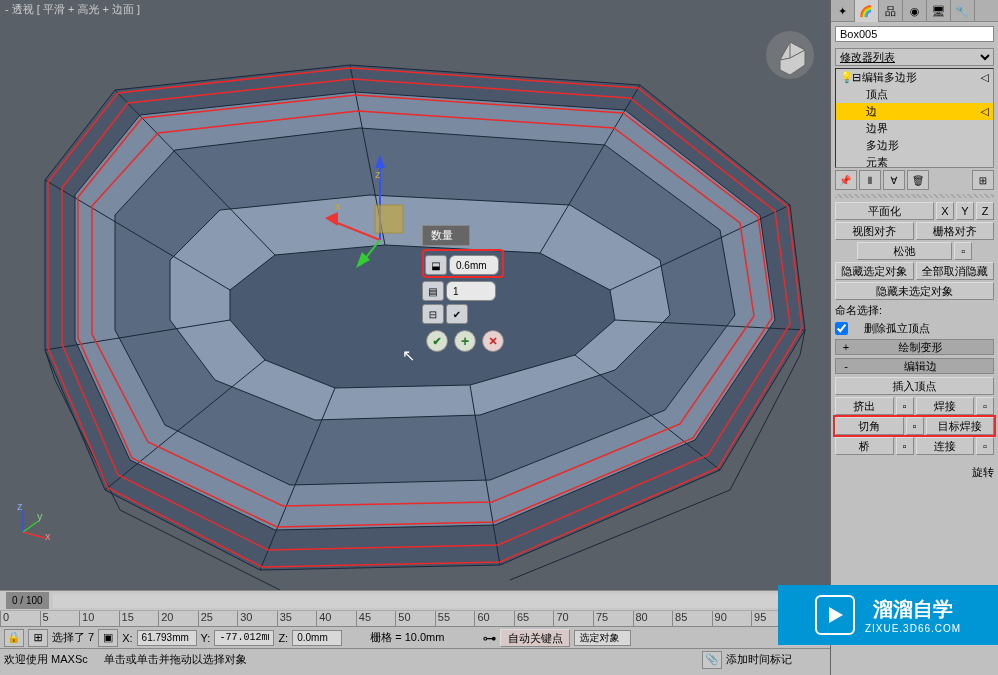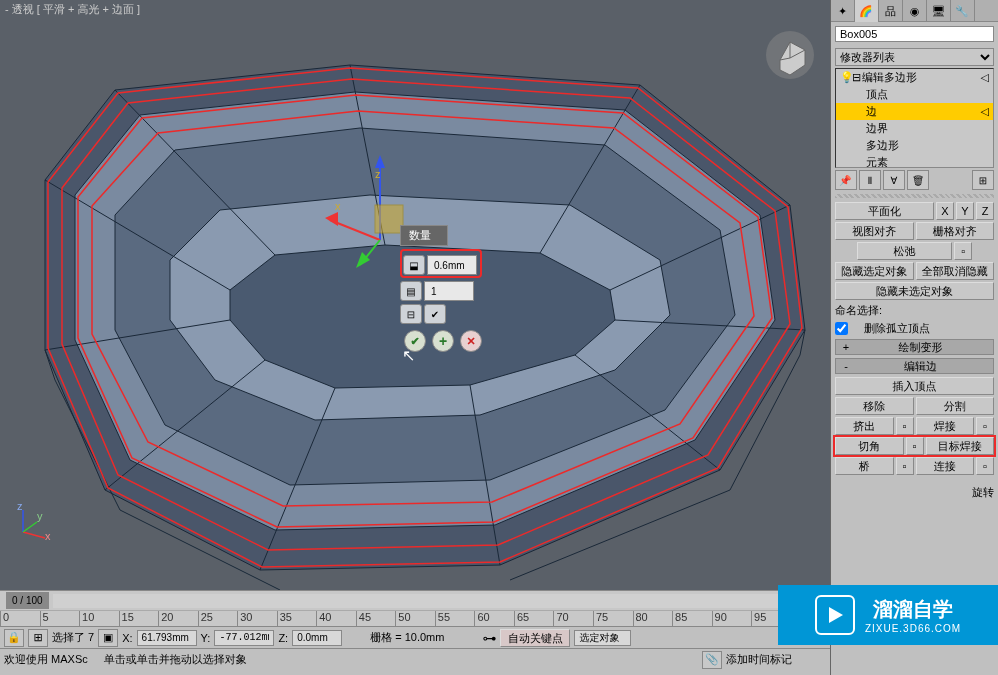--- a/index.html
+++ b/index.html
@@ -8,25 +8,25 @@
 .viewport {
   position: absolute; left: 0; top: 0; width: 830px; height: 590px;
   background: #5a6068; overflow: hidden;
 }
 .viewport-label { position: absolute; left: 5px; top: 2px; color: #ccc; font-size: 11px; }
 .viewcube { position: absolute; right: 15px; top: 30px; width: 50px; height: 50px; }
 .viewcube svg { width: 100%; height: 100%; }
 
 .gizmo { position: absolute; left: 320px; top: 150px; width: 120px; height: 120px; pointer-events: none; }
 
-.caddy { position: absolute; left: 400px; top: 225px; }
+.caddy { position: absolute; left: 422px; top: 225px; }
 .caddy-title { background: #666; color: #fff; padding: 2px 8px; font-size: 11px; border: 1px solid #888; width: 48px; }
 .caddy-row { display: flex; align-items: center; margin-top: 3px; }
 .caddy-icon { width: 22px; height: 20px; background: #cfd3d8; border: 1px solid #888; border-radius: 3px; display:flex; align-items:center; justify-content:center; font-size:10px; }
-.caddy-input { width: 50px; height: 20px; background: #e8e8e8; border: 1px solid #888; border-radius: 0; padding: 0 6px; font-size: 10px; margin-left: 2px; }
+.caddy-input { width: 50px; height: 20px; background: #e8e8e8; border: 1px solid #888; border-radius: 6px; padding: 0 6px; font-size: 10px; margin-left: 2px; }
 .caddy-highlight { border: 2px solid #ec2a2a; border-radius: 4px; padding: 1px; }
 .caddy-actions { display: flex; gap: 6px; margin-top: 6px; margin-left: 4px; }
 .caddy-btn { width: 22px; height: 22px; border-radius: 11px; display:flex; align-items:center; justify-content:center; border: 1px solid #888; font-weight:bold; }
 .caddy-ok { background: #d8e0d0; color: #2a7a2a; }
 .caddy-plus { background: #d8e0d0; color: #2a7a2a; font-size: 14px; }
 .caddy-cancel { background: #e8d0d0; color: #c22; }
 .cursor-arrow { position: absolute; left: 402px; top: 346px; font-size: 16px; color: #fff; }
 
 .axis-ind { position: absolute; left: 15px; bottom: 50px; width: 40px; height: 40px; }
 
@@ -42,21 +42,21 @@
 .st-btn { width: 20px; height: 18px; background: #c8c8c8; border: 1px solid #888; display:flex; align-items:center; justify-content:center; }
 .st-label { font-size:11px; }
 .st-input { height: 16px; background: #d8d8d8; border: 1px solid #888; padding: 0 4px; font-size: 10px; }
 
 .right-panel { position: absolute; right: 0; top: 0; width: 168px; height: 675px; background: #c0c0c0; border-left: 1px solid #666; }
 .rp-tabs { height: 22px; background: #b0b0b0; display:flex; border-bottom: 1px solid #888; }
 .rp-tab { width: 24px; height: 22px; border-right: 1px solid #888; display:flex; align-items:center; justify-content:center; }
 .rp-tab.active { background: #d0d0d0; }
 .rp-name { height: 18px; margin: 4px; }
 .rp-name input { width: 100%; height: 16px; background: #fff; border: 1px solid #888; padding: 0 4px; font-size:11px; }
-.rp-dropdown { margin: 2px 4px; display:flex; }
+.rp-dropdown { margin: 2px 4px; display:flex;text-decoration:underline; }
 .rp-dropdown select { flex:1; height: 18px; background: #c8c8c8; border: 1px solid #888; font-size:11px; }
 .rp-stack { margin: 2px 4px; height: 100px; background: #c8c8c8; border: 1px inset #888; overflow: auto; }
 .rp-stack-item { padding: 1px 4px; font-size: 11px; display:flex; align-items:center; }
 .rp-stack-item.sel { background: #ffcc00; }
 .rp-stack-icons { margin: 2px 4px; display:flex; gap: 2px; }
 .rp-sbtn { width: 22px; height: 20px; background: #c8c8c8; border: 1px solid #888; display:flex; align-items:center; justify-content:center; font-size:10px; }
 .rp-divider { height: 4px; background: repeating-linear-gradient(45deg, #aaa, #aaa 2px, #c0c0c0 2px, #c0c0c0 4px); margin: 4px 4px; }
 
 .rp-section { margin: 0 4px; }
 .rp-row { display:flex; gap: 2px; margin: 2px 0; }
@@ -310,24 +310,20 @@
       </div>
     <div class="rp-rollout">
         <span class="pm">-</span>
         <span style="flex:1;text-align:center">编辑边</span>
       </div>
 
     <div class="rp-row">
       <div class="rp-button">插入顶点</div>
     </div>
     <div class="rp-row">
-      <div class="rp-button">移除</div>
-      <div class="rp-button">分割</div>
-    </div>
-    <div class="rp-row">
       <div class="rp-button">挤出</div>
       <div class="rp-button sq">▫</div>
       <div class="rp-button">焊接</div>
       <div class="rp-button sq">▫</div>
     </div>
     <div class="rp-row highlight-red">
       <div class="rp-button">切角</div>
       <div class="rp-button sq">▫</div>
       <div class="rp-button" style="outline:none">目标焊接</div>
     </div>

